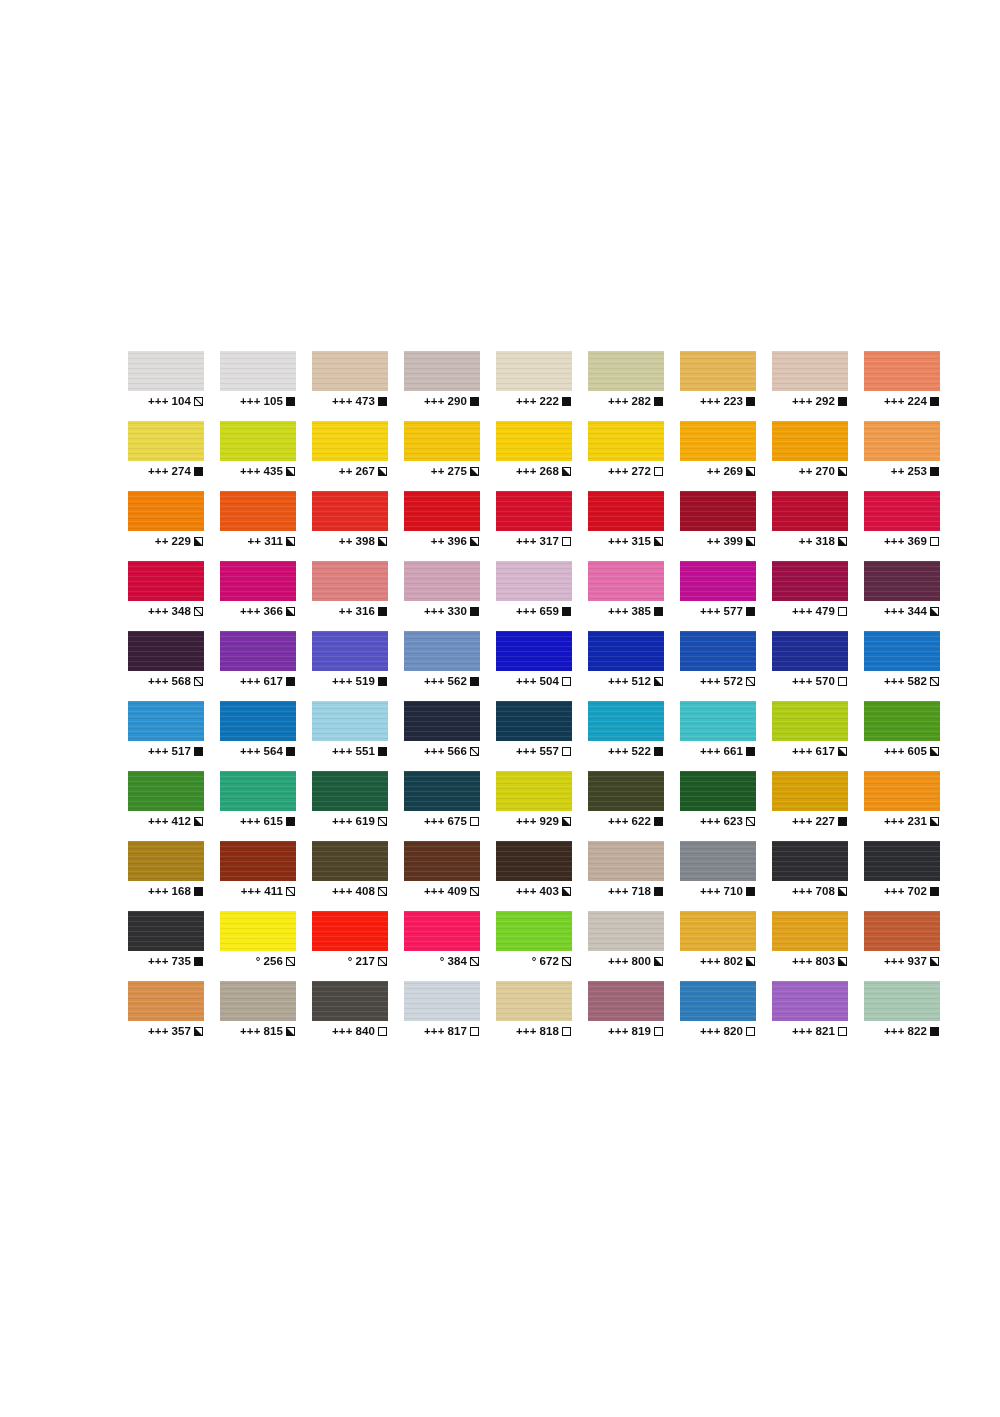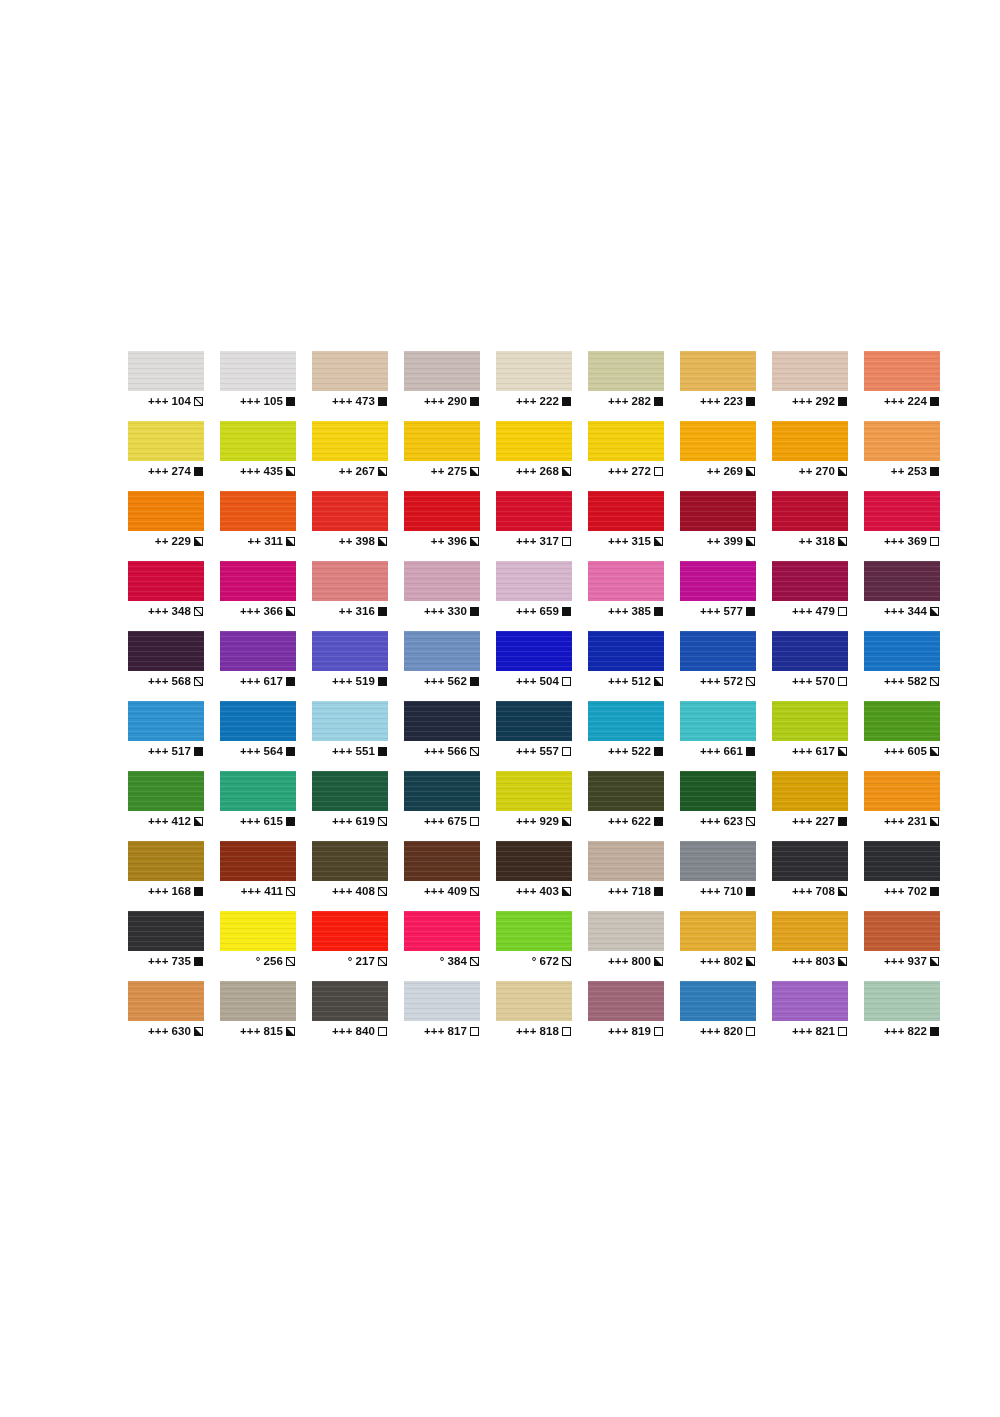--- a/index.html
+++ b/index.html
@@ -1114,21 +1114,21 @@
             </svg>
           </span>
         </div>
       </div>
     </div>
     <div class="swatch-row">
       <div class="swatch-cell">
         <div class="swatch-chip" style="background: rgb(217, 143, 76);"></div>
         <div class="swatch-label">
           <span class="lf-code">+++</span>
-          <span class="lf-code">630</span>
+          <span class="lf-code">357</span>
           <span class="sym">
             <svg width="9" height="9" viewBox="0 0 9 9">
               <polygon points="0,0 9,9 0,9" fill="#111"></polygon>
               <rect x="0.5" y="0.5" width="8" height="8" fill="none" stroke="#111" stroke-width="1"></rect>
             </svg>
           </span>
         </div>
       </div>
       <div class="swatch-cell">
         <div class="swatch-chip" style="background: rgb(176, 166, 149);"></div>

